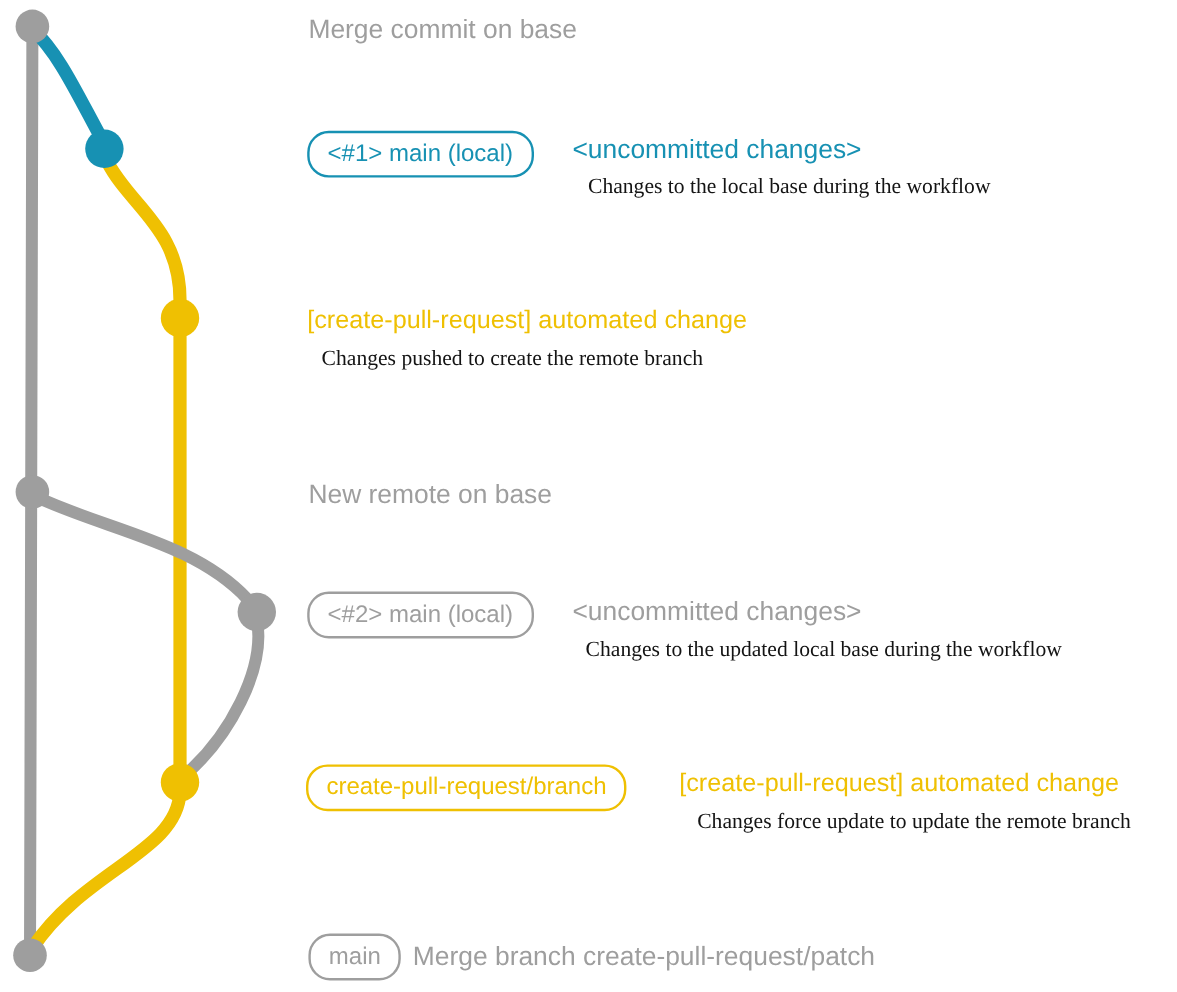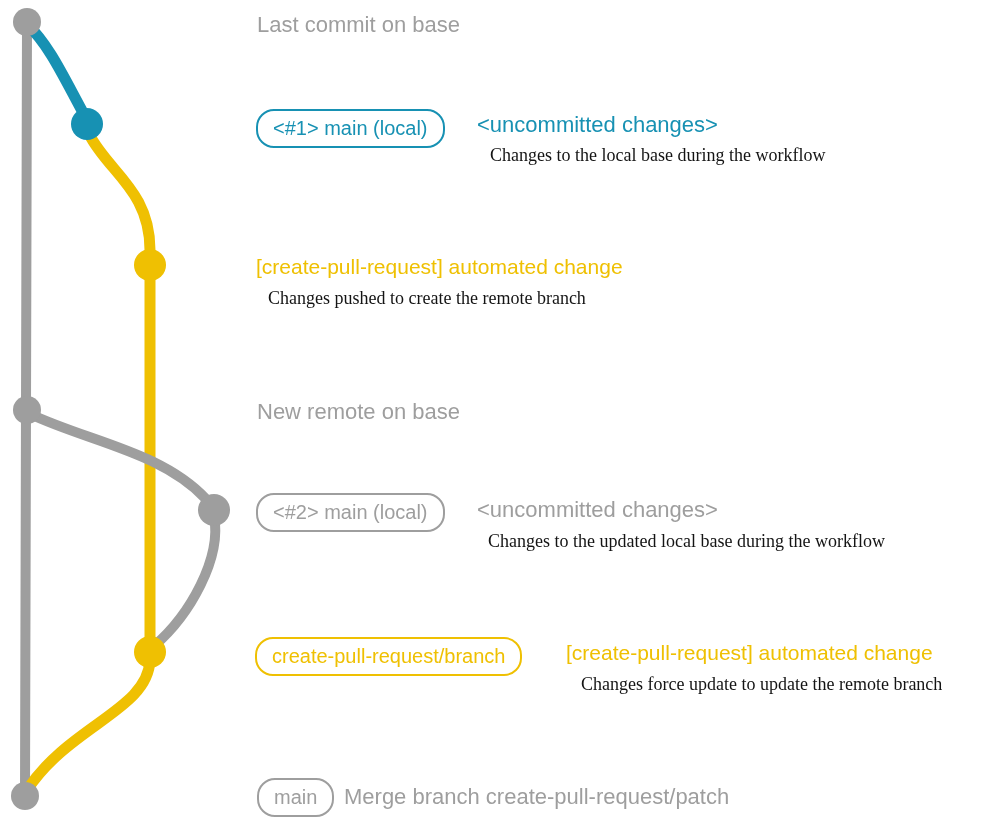--- a/index.html
+++ b/index.html
@@ -63,21 +63,21 @@
 
   <circle class="node gray" cx="27" cy="22" r="14"></circle>
   <circle class="node gray" cx="27" cy="410" r="14"></circle>
   <circle class="node gray" cx="25" cy="796" r="14"></circle>
   <circle class="node teal" cx="87" cy="124" r="16"></circle>
   <circle class="node yellow" cx="150" cy="265" r="16"></circle>
   <circle class="node gray" cx="214" cy="510" r="16"></circle>
   <circle class="node yellow" cx="150" cy="652" r="16"></circle>
 </svg>
 
-<div class="abs h-gray" style="left:257px;top:12px;">Last commit on base</div>
+<div class="abs h-gray" style="left:257px;top:12px;">Merge commit on base</div>
 
 <div class="abs badge teal" style="left:256px;top:109px;">&lt;#1&gt; main (local)</div>
 <div class="abs h-teal" style="left:477px;top:112px;">&lt;uncommitted changes&gt;</div>
 <div class="abs desc" style="left:490px;top:145px;">Changes to the local base during the workflow</div>
 
 <div class="abs h-yellow" style="left:256px;top:255px;">[create-pull-request] automated change</div>
 <div class="abs desc" style="left:268px;top:288px;">Changes pushed to create the remote branch</div>
 
 <div class="abs h-gray" style="left:257px;top:399px;">New remote on base</div>
 

